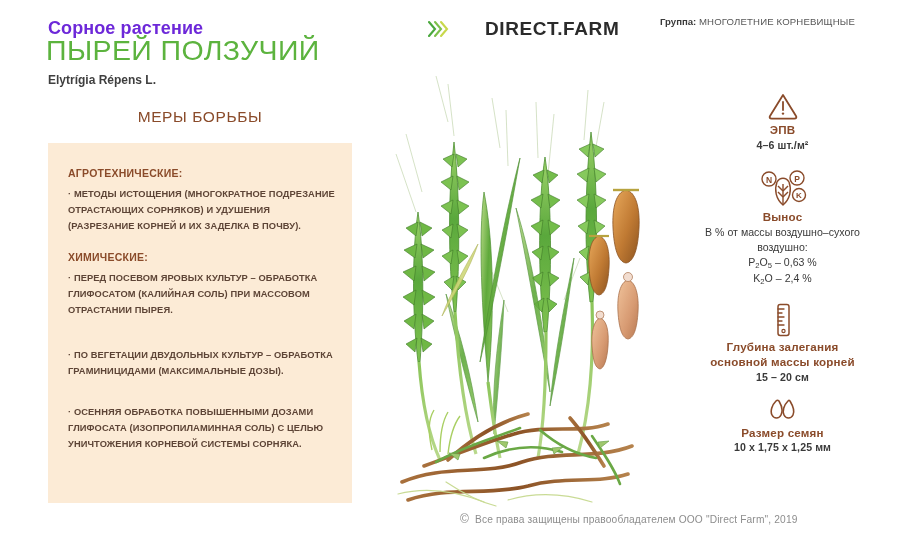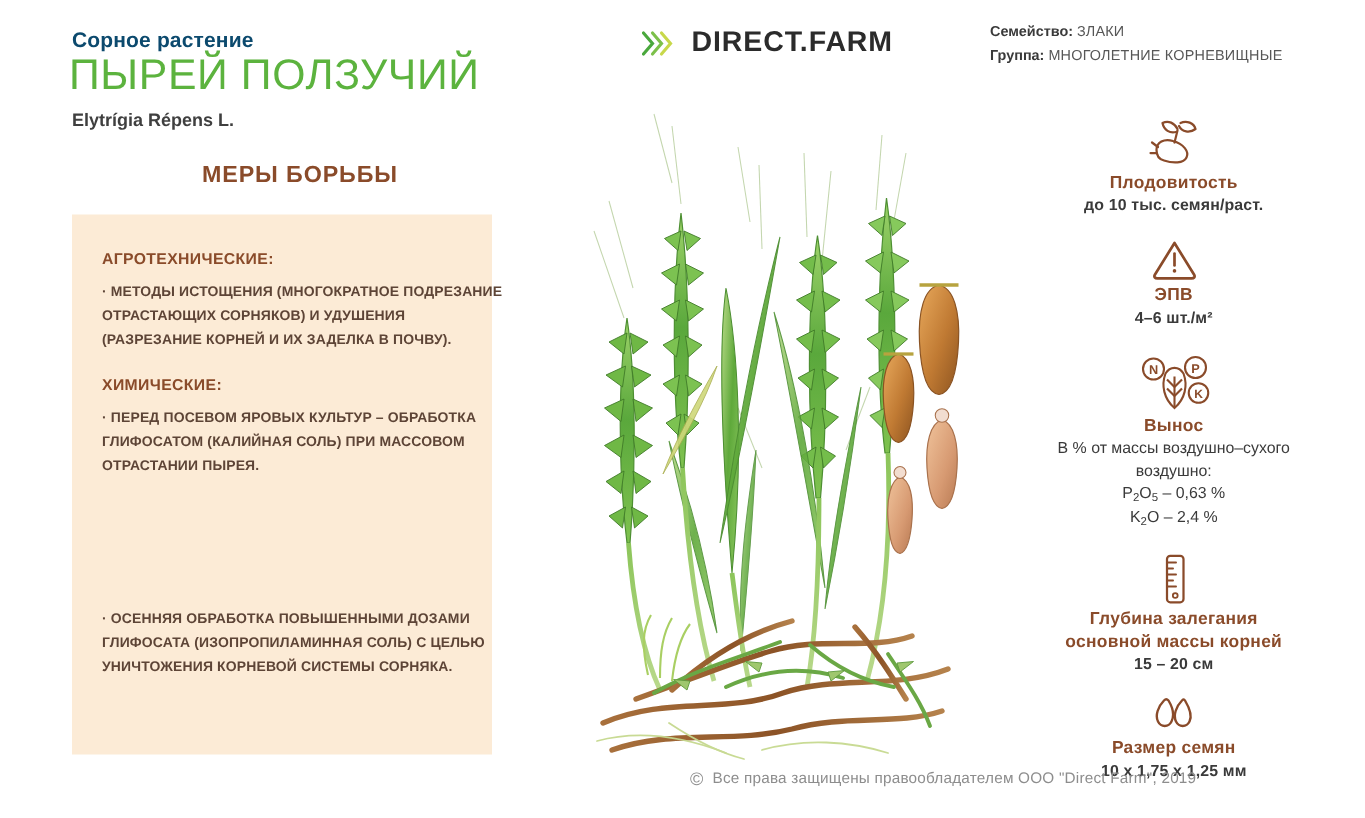--- a/index.html
+++ b/index.html
@@ -9,40 +9,40 @@
     font-family: "Liberation Sans", sans-serif;
     overflow: hidden;
   }
   .page { position: relative; width: 910px; height: 545px; background: #fff; }
 
   
   .left-col { position: absolute; left: 0; top: 0; width: 385px; height: 545px; }
 
   .kicker {
     position: absolute; left: 48px; top: 18px;
-    font-size: 14px; font-weight: 700; color: #0c4a6e; letter-spacing: .1px;
+    font-size: 18px; font-weight: 700; color: #6d28d9; letter-spacing: .1px;
   }
   .plant-title {
     position: absolute; left: 46px; top: 34px;
     font-size: 28.5px; font-weight: 400; color: #5cb33e;
     letter-spacing: .4px; white-space: nowrap;
   }
   .plant-latin {
     position: absolute; left: 48px; top: 73px;
     font-size: 12px; font-weight: 700; color: #3f3f3f;
   }
   .measures-heading {
     position: absolute; left: 48px; top: 108px; width: 304px;
-    text-align: center; font-size: 15.5px; font-weight: 700;
+    text-align: center; font-size: 15.5px; font-weight: 400;
     color: #8a4b2a; letter-spacing: .6px;
   }
 
   .measures-panel {
     position: absolute; left: 48px; top: 143px;
-    width: 280px; height: 360px;
+    width: 304px; height: 360px;
     background: #fcebd6;
   }
   .m-group { position: absolute; left: 20px; width: 270px; }
   .m-head {
     font-size: 10.5px; font-weight: 700; color: #8a4b2a;
     letter-spacing: .25px; margin-bottom: 8px;
   }
   .m-body {
     font-size: 9.3px; font-weight: 700; color: #5d4436;
     line-height: 1.72; letter-spacing: .1px;
@@ -56,21 +56,21 @@
   .illus-wrap {
     position: absolute; left: 388px; top: 62px;
     width: 262px; height: 448px;
     background: #ffffff;
   }
   .illus-svg { display: block; width: 262px; height: 448px; }
 
   
   .brand { position: absolute; left: 428px; top: 18px; display: flex; align-items: center; gap: 11px; }
   .brand-mark { width: 22px; height: 18px; display: block; }
-  .brand-text { font-size: 19px; font-weight: 700; color: #2b2b2b; letter-spacing: .6px; }
+  .brand-text { font-size: 19px; font-weight: 700; color: #2b2b2b; letter-spacing: .6px; margin-left: 24px; }
 
   .taxonomy { position: absolute; left: 660px; top: 14px; width: 250px; }
   .tax-row { font-size: 9.6px; line-height: 1.62; color: #4a4a4a; white-space: nowrap; }
   .tax-key { font-weight: 700; color: #3a3a3a; }
   .tax-val { font-weight: 400; color: #575757; letter-spacing: .15px; }
 
   
   .facts { position: absolute; left: 655px; top: 78px; width: 255px; }
   .fact { width: 255px; text-align: center; margin-bottom: 2px; }
   .fact-icon { display: block; margin: 0 auto 3px; }
@@ -117,20 +117,23 @@
       <div class="m-group g-agro">
         <div class="m-head">АГРОТЕХНИЧЕСКИЕ:</div>
         <div class="m-body">· МЕТОДЫ ИСТОЩЕНИЯ (МНОГОКРАТНОЕ ПОДРЕЗАНИЕ ОТРАСТАЮЩИХ СОРНЯКОВ) И УДУШЕНИЯ (РАЗРЕЗАНИЕ КОРНЕЙ И ИХ ЗАДЕЛКА В ПОЧВУ).</div>
       </div>
 
       <div class="m-group g-chem">
         <div class="m-head">ХИМИЧЕСКИЕ:</div>
         <div class="m-body">· ПЕРЕД ПОСЕВОМ ЯРОВЫХ КУЛЬТУР – ОБРАБОТКА ГЛИФОСАТОМ (КАЛИЙНАЯ СОЛЬ) ПРИ МАССОВОМ ОТРАСТАНИИ ПЫРЕЯ.</div>
       </div>
 
+      <div class="m-group g-veg">
+        <div class="m-body">· ПО ВЕГЕТАЦИИ ДВУДОЛЬНЫХ КУЛЬТУР – ОБРАБОТКА ГРАМИНИЦИДАМИ (МАКСИМАЛЬНЫЕ ДОЗЫ).</div>
+      </div>
 
       <div class="m-group g-fall">
         <div class="m-body">· ОСЕННЯЯ ОБРАБОТКА ПОВЫШЕННЫМИ ДОЗАМИ ГЛИФОСАТА (ИЗОПРОПИЛАМИННАЯ СОЛЬ) С ЦЕЛЬЮ УНИЧТОЖЕНИЯ КОРНЕВОЙ СИСТЕМЫ СОРНЯКА.</div>
       </div>
 
     </div>
   </div>
 
   <div class="illus-wrap">
     <svg class="illus-svg" viewBox="0 0 262 448">
@@ -325,45 +328,27 @@
     <svg class="brand-mark" viewBox="0 0 22 18">
       <path d="M1 2 L7 9 L1 16" fill="none" stroke="#4aa83d" stroke-width="2.1" stroke-linecap="round"></path>
       <path d="M7 2 L13 9 L7 16" fill="none" stroke="#7cc04a" stroke-width="2.1" stroke-linecap="round"></path>
       <path d="M13 2 L19 9 L13 16" fill="none" stroke="#c8d84a" stroke-width="2.1" stroke-linecap="round"></path>
     </svg>
     <span class="brand-text">DIRECT.FARM</span>
   </div>
 
   <div class="taxonomy">
     <div class="tax-row">
-      <span class="tax-key">Семейство:</span>
-      <span class="tax-val">ЗЛАКИ</span>
-    </div>
-    <div class="tax-row">
       <span class="tax-key">Группа:</span>
       <span class="tax-val">МНОГОЛЕТНИЕ КОРНЕВИЩНЫЕ</span>
     </div>
   </div>
 
   <div class="facts">
 
-    <div class="fact f-fecund">
-      <svg class="fact-icon" width="40" height="34" viewBox="0 0 40 34">
-        <g fill="none" stroke="#8a4b2a" stroke-width="1.5" stroke-linecap="round" stroke-linejoin="round">
-          <path d="M24 4 C28 2 33 4 34 8 C30 11 25 10 23 6"></path>
-          <path d="M22 8 C20 4 16 2 12 4 C13 9 17 11 21 10"></path>
-          <path d="M22 9 L20 17"></path>
-          <path d="M8 22 C8 17 13 14 19 16 C26 18 30 23 28 27 C26 31 19 31 13 29 C9 28 8 25 8 22 Z"></path>
-          <path d="M9 20 L5 17"></path>
-            <path d="M8 24 L4 24"></path>
-        </g>
-      </svg>
-      <div class="fact-title">Плодовитость</div>
-      <div class="fact-value">до 10 тыс. семян/раст.</div>
-    </div>
 
     <div class="fact f-etp">
       <svg class="fact-icon" width="32" height="28" viewBox="0 0 32 28">
         <path d="M16 3 L29 24 C30 25.6 29 26.6 27.4 26.6 L4.6 26.6 C3 26.6 2 25.6 3 24 Z" fill="none" stroke="#8a4b2a" stroke-width="1.8" stroke-linejoin="round"></path>
         <path d="M16 10 L16 18" stroke="#8a4b2a" stroke-width="1.8" stroke-linecap="round"></path>
         <circle cx="16" cy="21.6" r="1.2" fill="#8a4b2a"></circle>
       </svg>
       <div class="fact-title">ЭПВ</div>
       <div class="fact-value">4–6 шт./м²</div>
     </div>

